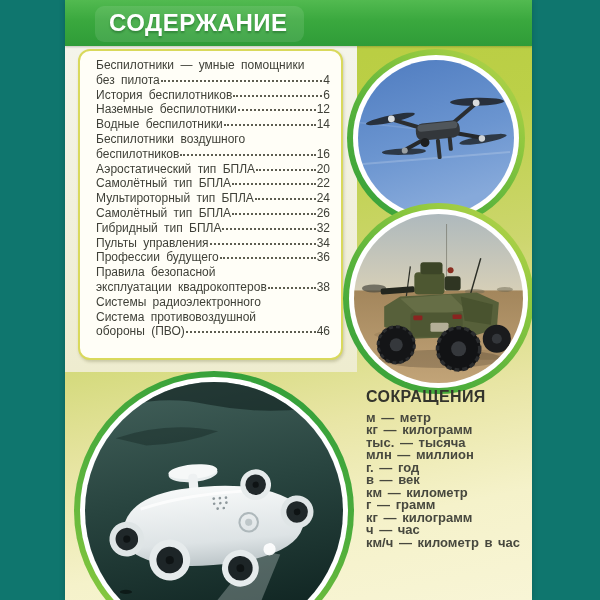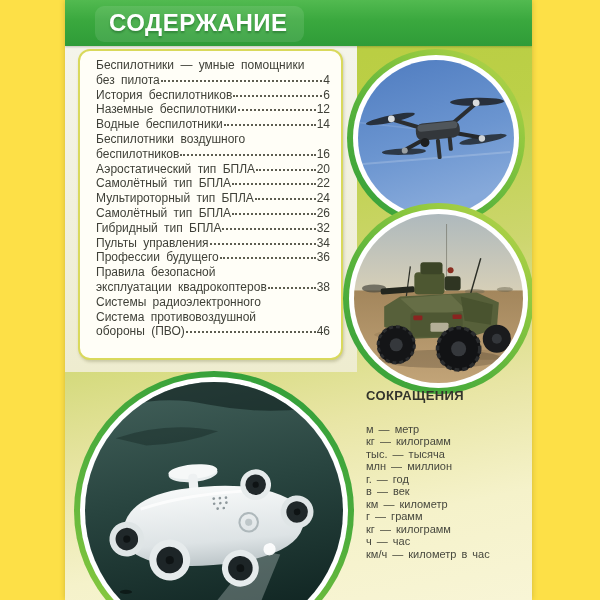--- a/index.html
+++ b/index.html
@@ -1,17 +1,17 @@
 <!DOCTYPE html>
 <html><head>
 <meta charset="utf-8">
 <style>
   html,body{margin:0;padding:0;}
   #screen{
-    position:relative;width:600px;height:600px;background:#fde047;
+    position:relative;width:600px;height:600px;background:#0f766e;
     overflow:hidden;font-family:"Liberation Sans",sans-serif;
   }
   .page{
     position:absolute;left:65px;top:0;width:467px;height:600px;overflow:hidden;
     background:linear-gradient(168deg,#b7cb3c 0%,#bcd048 28%,#cdd66e 48%,#e8e5a4 68%,#f5f2ca 84%,#f8f5d6 100%);
     box-shadow:0 0 6px rgba(0,0,0,.18);
   }
   
   .toc-backing{
     position:absolute;left:0;top:46px;width:292px;height:326px;
@@ -48,22 +48,22 @@
   .photo-ring{position:absolute;border-radius:50%;padding:6px;box-sizing:border-box;}
   .ring-green-tr{background:linear-gradient(40deg,#2d9c3a 0%,#58b33c 40%,#8fc83f 70%,#c0d64c 100%);}
   .ring-green-full{background:linear-gradient(200deg,#2d9c3a 0%,#4fae3c 45%,#7fc43e 80%,#a5cf44 100%);}
   .photo-white{width:100%;height:100%;border-radius:50%;background:#ffffff;padding:5px;box-sizing:border-box;}
   .photo{width:100%;height:100%;border-radius:50%;overflow:hidden;position:relative;}
   .photo svg{display:block;width:100%;height:100%;}
   .ring-drone{left:282px;top:49px;width:178px;height:178px;}
   .ring-robot{left:278px;top:203px;width:191px;height:191px;}
   .ring-sub{left:9px;top:371px;width:280px;height:280px;}
   .abbr-block{position:absolute;left:301px;top:388px;width:162px;}
-  .abbr-title{font-size:13px;font-weight:bold;color:#33342c;letter-spacing:.4px;margin-bottom:20px;}
-  .abbr-list{font-size:11px;line-height:12.45px;color:#47483e;word-spacing:2px;}
+  .abbr-title{font-size:16px;font-weight:bold;color:#33342c;letter-spacing:.4px;margin-bottom:6px;}
+  .abbr-list{font-size:13px;line-height:12.45px;color:#47483e;word-spacing:2px;font-weight:bold;}
   .abbr-row{white-space:nowrap;}
 </style>
 </head>
 <body>
 
 <div id="screen">
   <div class="page">
     <div class="toc-backing"></div>
 
     <div class="header-band">

